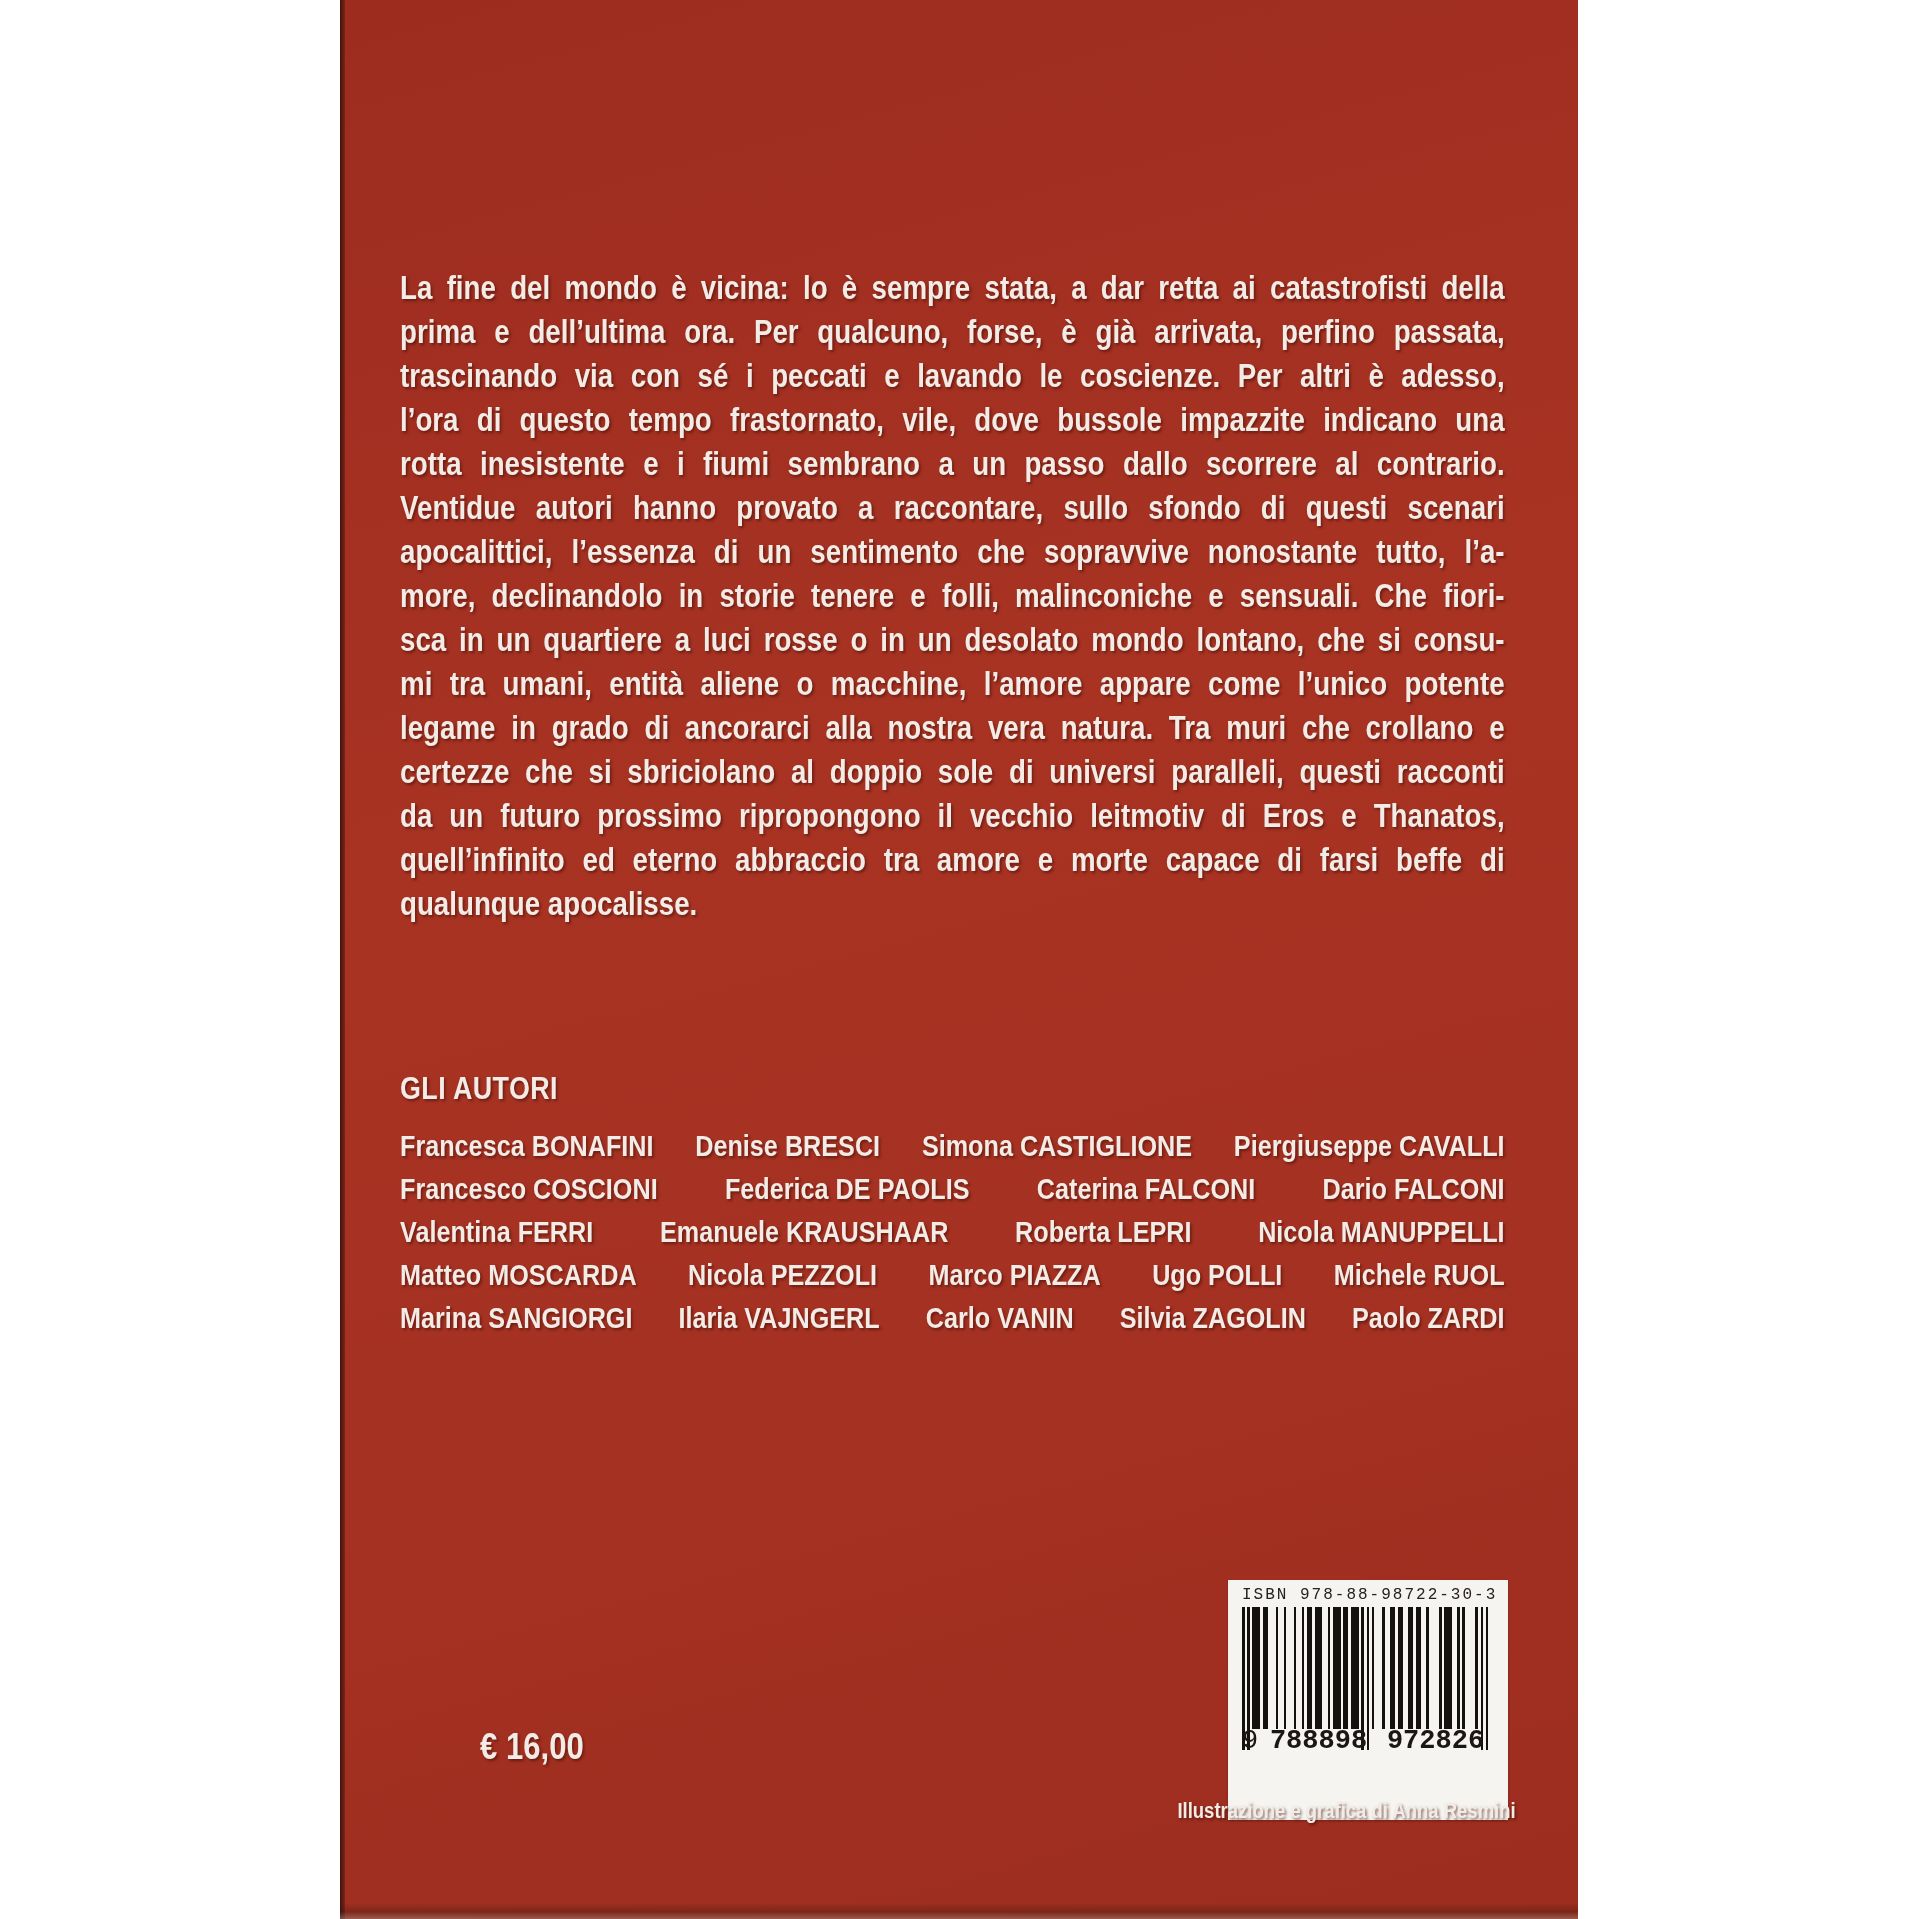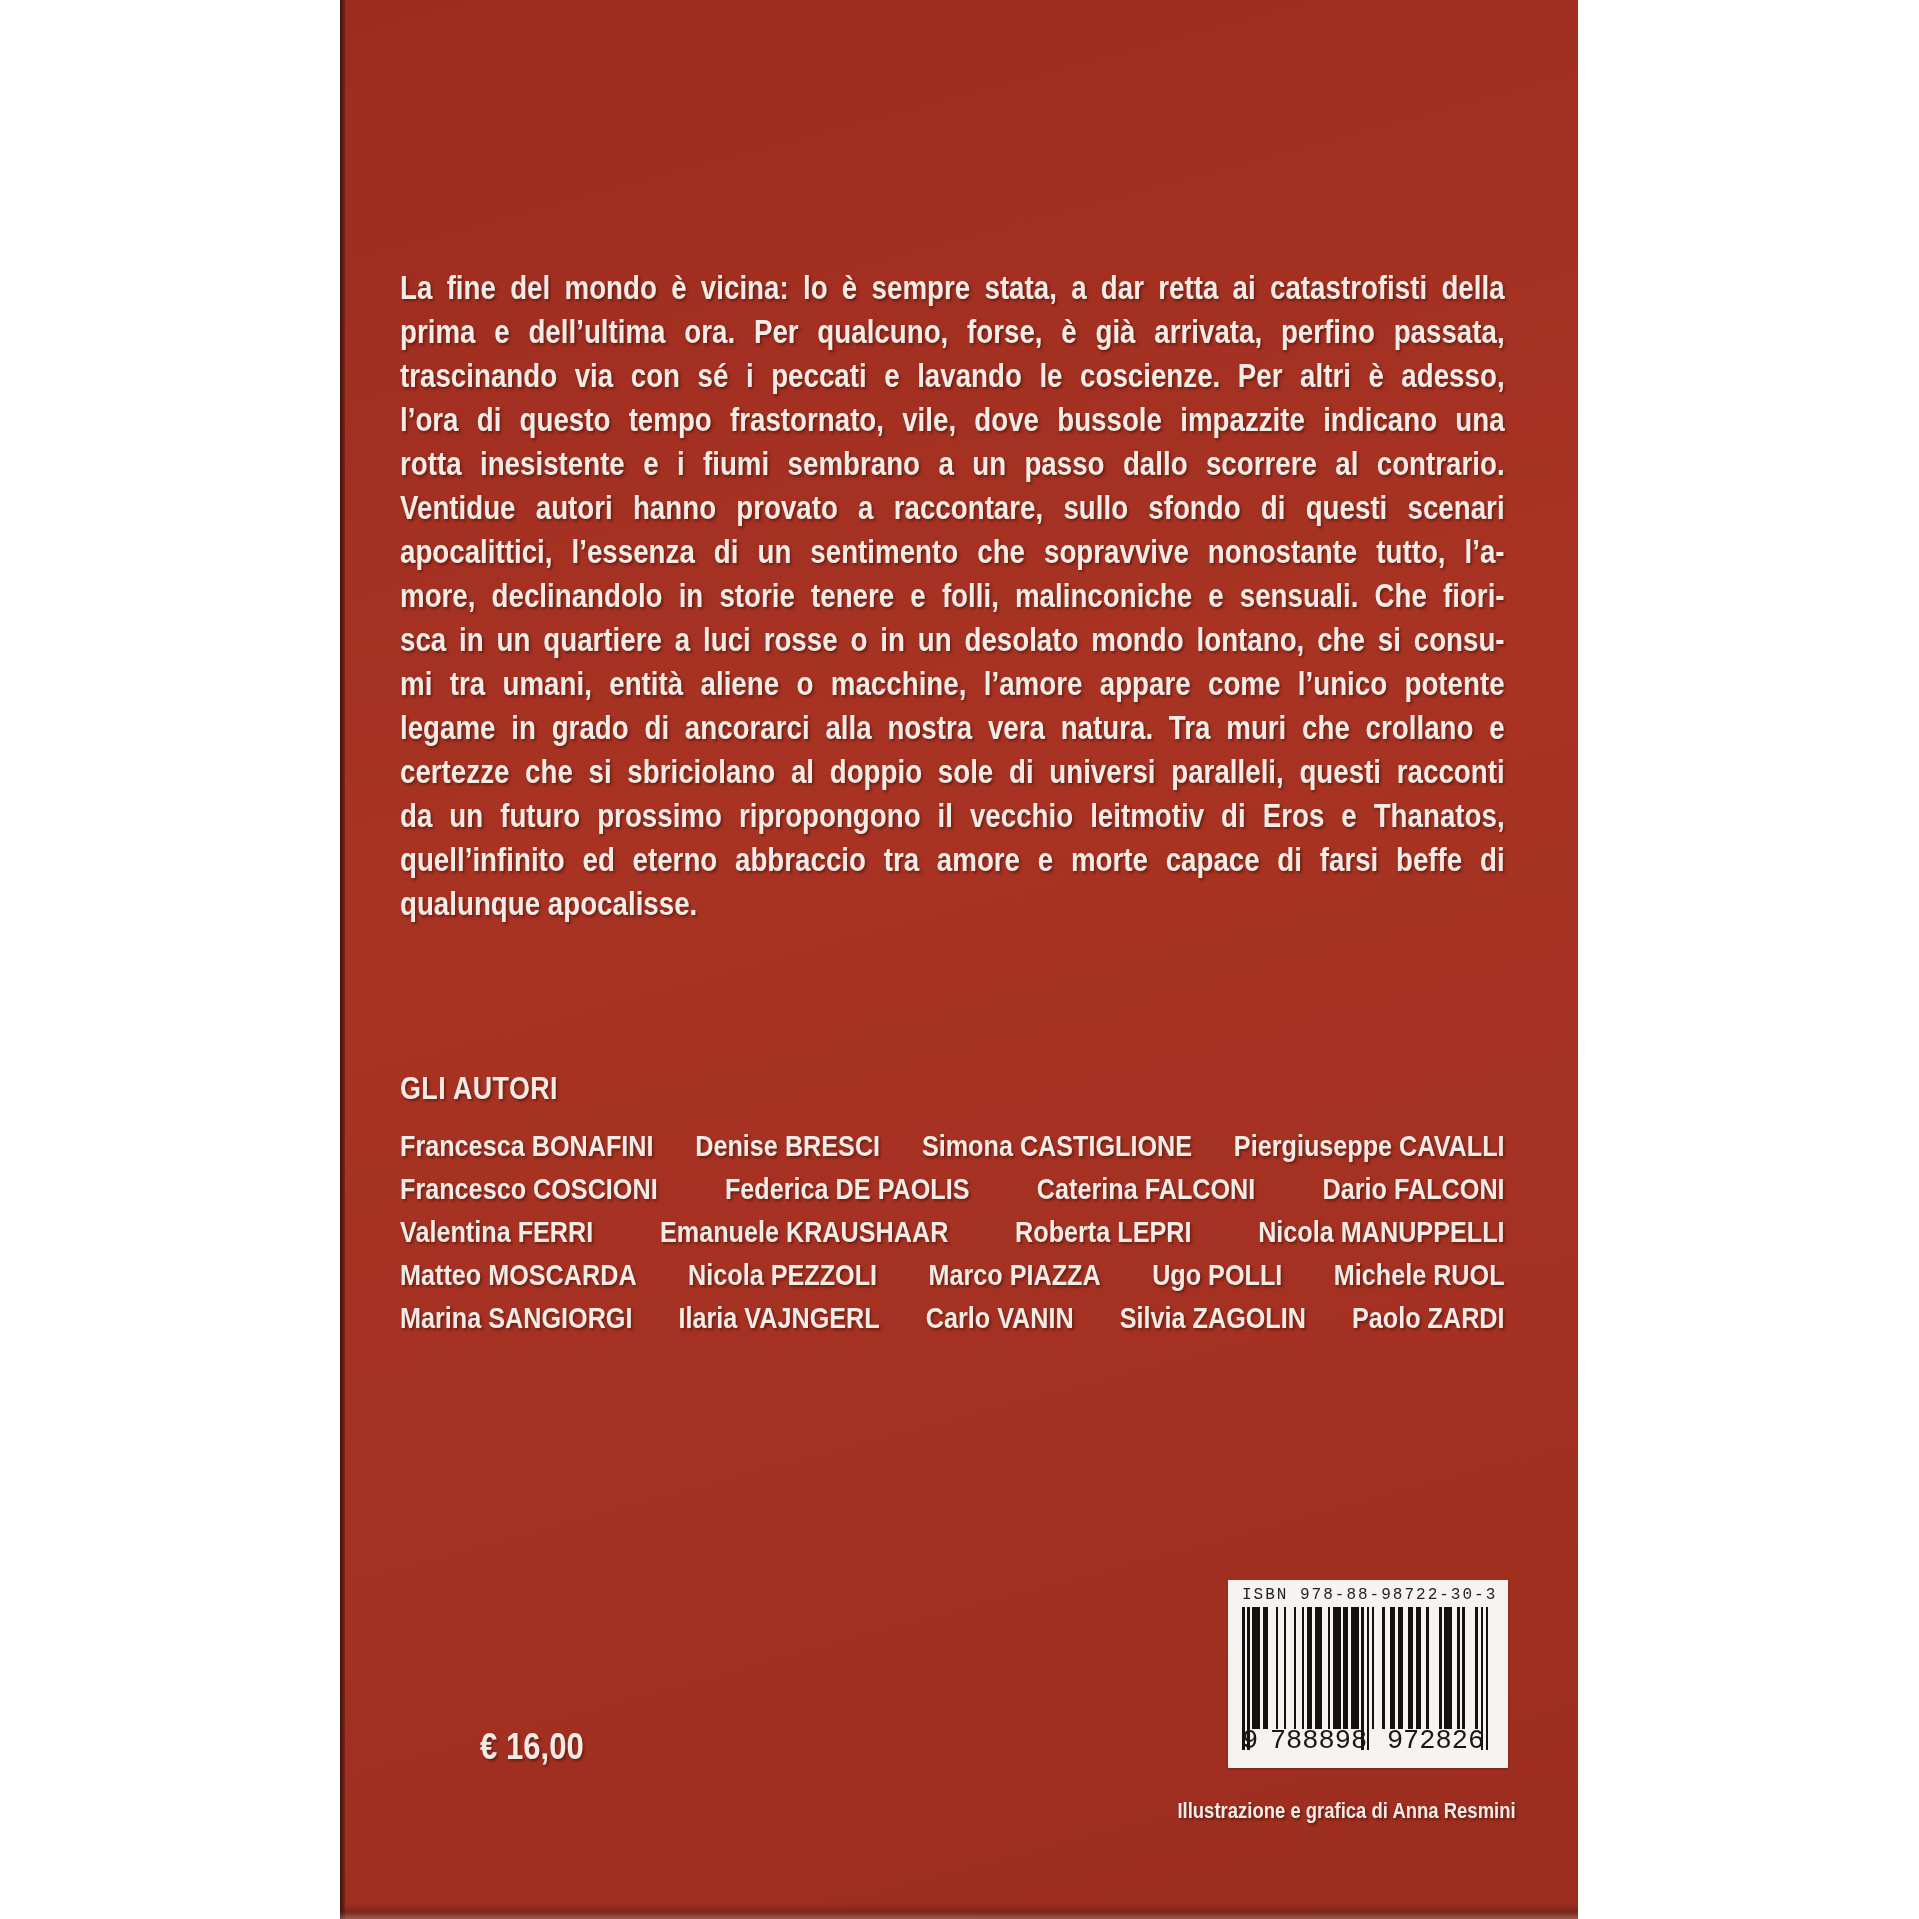--- a/index.html
+++ b/index.html
@@ -41,42 +41,42 @@
   }
   .author-row{
     display:flex;justify-content:space-between;height:43px;line-height:43px;
   }
   .price{
     position:absolute;left:140px;top:1726px;
     font-size:37px;font-weight:bold;
     transform:scaleX(0.84);transform-origin:0 0;
   }
   .barcode-box{
-    position:absolute;left:888px;top:1580px;width:280px;height:188px;
+    position:absolute;left:888px;top:1580px;width:280px;height:240px;
     background:#f6f4f0;box-shadow:0 1px 2px rgba(60,20,10,0.4);
     box-sizing:border-box;padding:5px 14px 0 14px;
   }
   .isbn-label{
     font-family:"Liberation Mono", monospace;
     font-size:16px;letter-spacing:2px;color:#262220;
     text-align:center;white-space:nowrap;height:20px;line-height:20px;
   }
   .bars{
     position:relative;display:flex;align-items:flex-start;height:143px;margin-top:2px;
   }
   .module{width:2.6px;height:122px;flex:0 0 auto;}
   .module.bar{background:#15110e;}
   .module.bar.guard{height:143px;}
   .barcode-digits{
     display:flex;margin-top:-22px;position:relative;
     font-family:"Liberation Mono", monospace;font-size:27px;color:#1b1715;
     line-height:26px;
   }
   .digit-lead{flex:0 0 18px;text-align:left;}
-  .digit-group{flex:1 1 auto;text-align:center;}
+  .digit-group{flex:1 1 auto;text-align:center;font-weight:bold;}
   .credit{
     position:absolute;right:62px;top:1798px;
     font-size:22px;font-weight:bold;white-space:nowrap;
     transform:scaleX(0.84);transform-origin:100% 0;
   }
 </style>
 </head>
 <body>
 
 <div class="cover">

